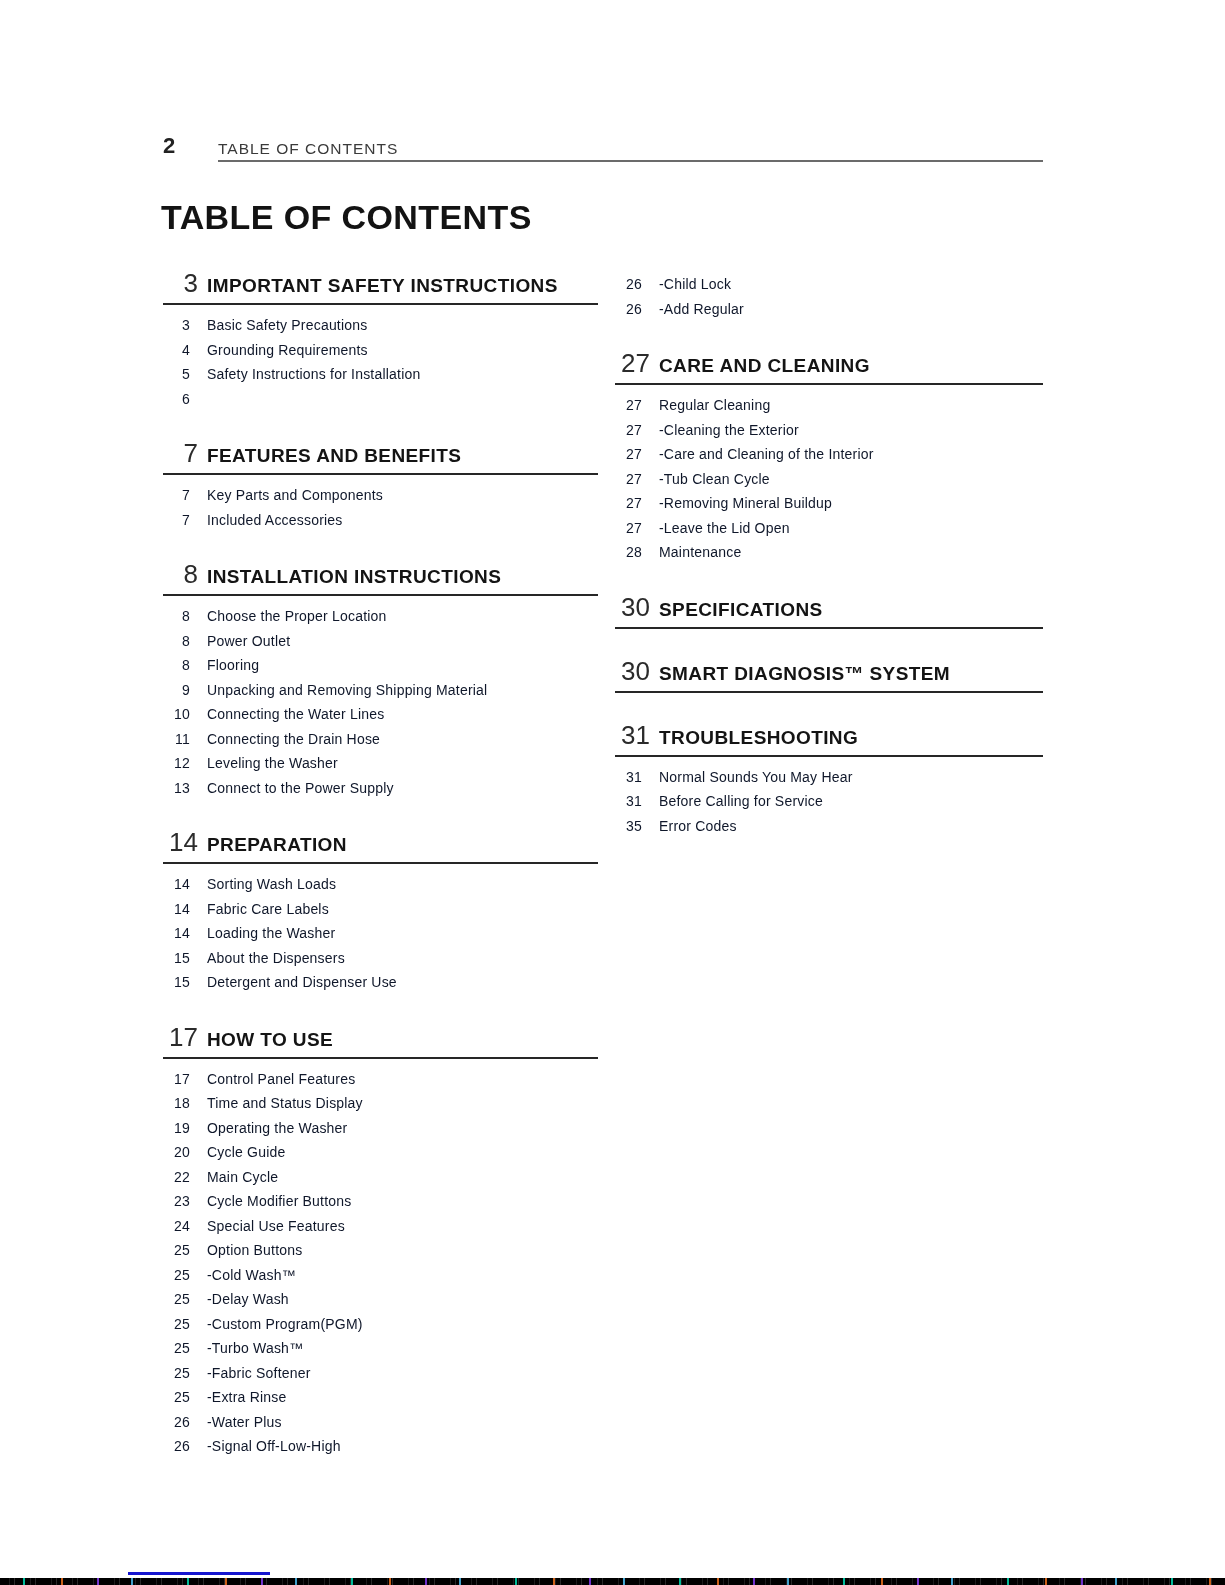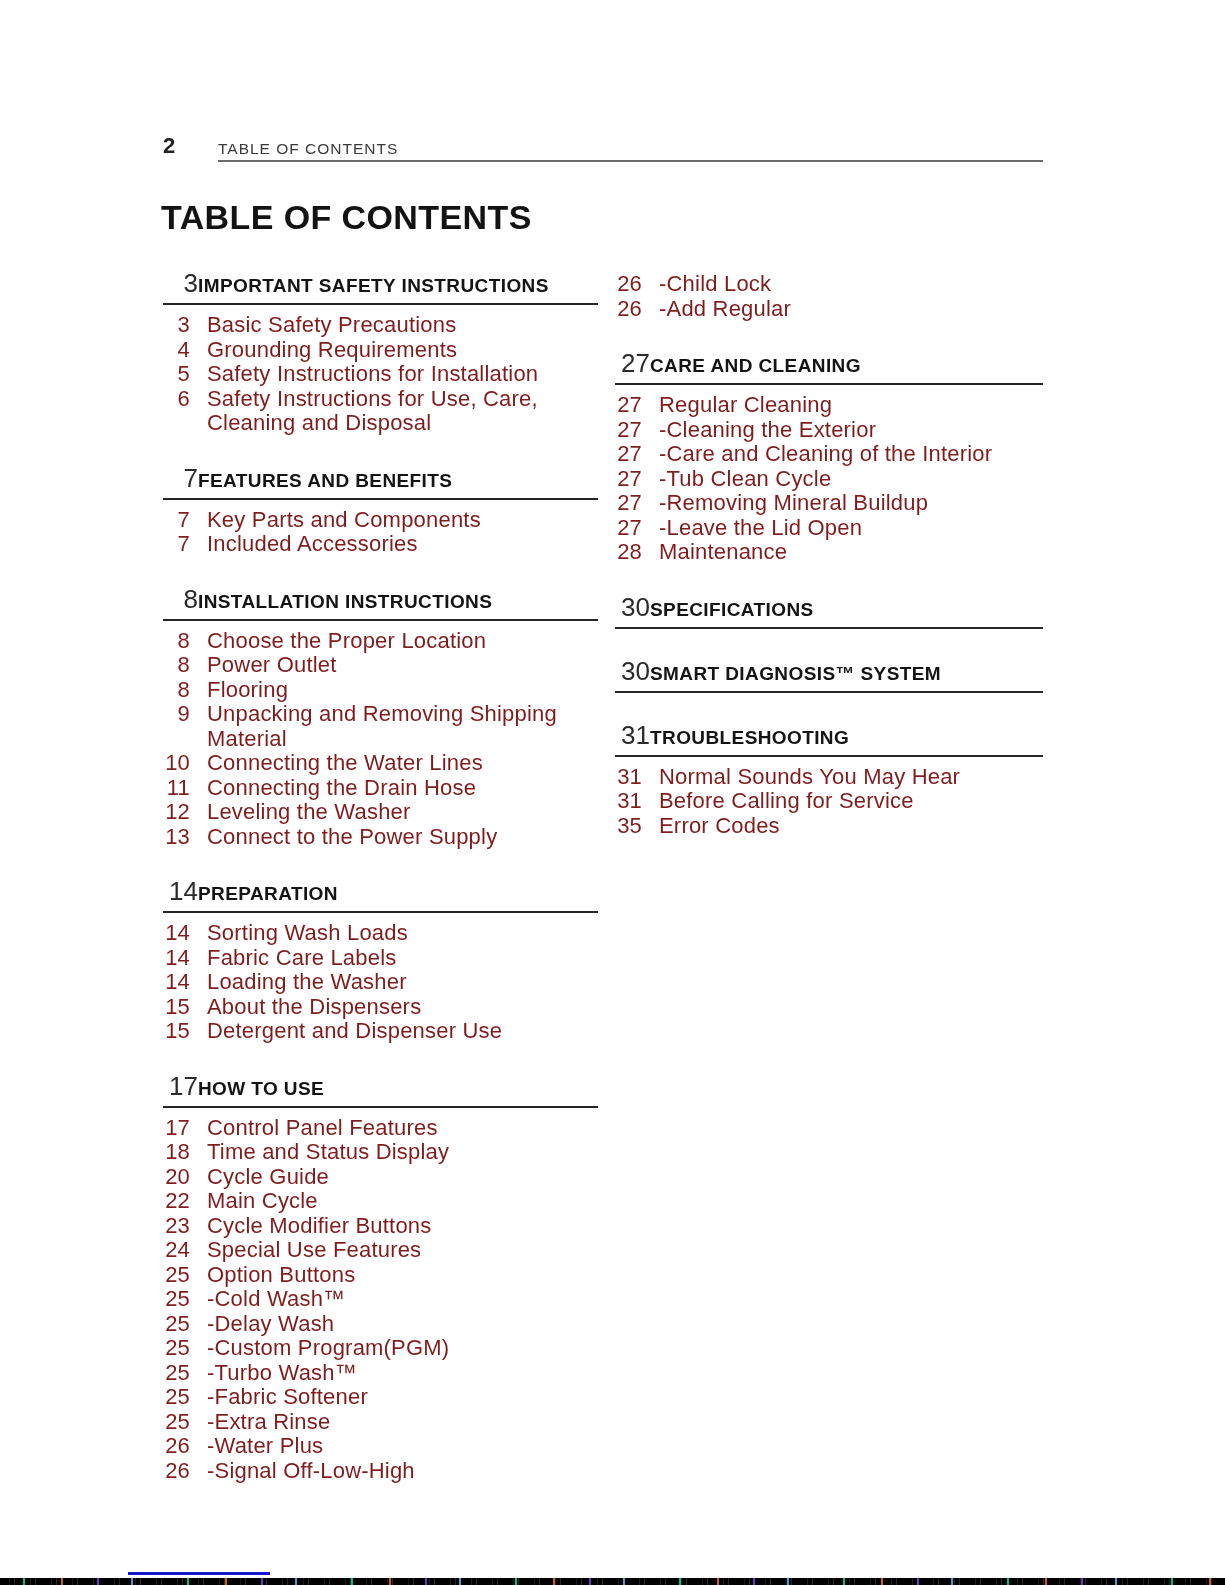--- a/index.html
+++ b/index.html
@@ -40,30 +40,30 @@
   .sec-head {
     display: flex; align-items: baseline;
     border-bottom: 2px solid #262626;
     padding-bottom: 6px;
   }
   .sec-num {
     flex: none; width: 35px; text-align: right;
     font-size: 26px; line-height: 26px; color: #2b2b2b;
   }
   .sec-title {
-    margin-left: 0;
+    margin-left: 9px;
     font-size: 19px; font-weight: bold; letter-spacing: 0.4px; color: #141414;
   }
   .sec-items { padding-top: 8px; }
   .leading-items { padding-top: 2px; }
 
   .item {
     display: flex; align-items: baseline;
-    font-size: 22px; line-height: 24.5px;
-    color: #7f1d1d; letter-spacing: 0.2px;
+    font-size: 14px; line-height: 24.5px;
+    color: #0f172a; letter-spacing: 0.2px;
   }
   .item-num { flex: none; width: 27px; text-align: right; }
   .item-label { margin-left: 17px; max-width: 372px; }
 
   
   #blue-mark {
     position: absolute; left: 128px; top: 1572px;
     width: 142px; height: 3px; background: #1515cf;
   }
   #scan-noise {
@@ -107,21 +107,20 @@
           <div class="item">
             <span class="item-num">4</span>
             <span class="item-label">Grounding Requirements</span>
           </div>
           <div class="item">
             <span class="item-num">5</span>
             <span class="item-label">Safety Instructions for Installation</span>
           </div>
           <div class="item">
             <span class="item-num">6</span>
-            <span class="item-label">Safety Instructions for Use, Care, Cleaning and Disposal</span>
           </div>
         </div>
       </section>
       <section class="section">
         <div class="sec-head">
           <span class="sec-num">7</span>
           <span class="sec-title">FEATURES AND BENEFITS</span>
         </div>
         <div class="sec-items">
           <div class="item">
@@ -208,20 +207,24 @@
           <span class="sec-title">HOW TO USE</span>
         </div>
         <div class="sec-items">
           <div class="item">
             <span class="item-num">17</span>
             <span class="item-label">Control Panel Features</span>
           </div>
           <div class="item">
             <span class="item-num">18</span>
             <span class="item-label">Time and Status Display</span>
+          </div>
+          <div class="item">
+            <span class="item-num">19</span>
+            <span class="item-label">Operating the Washer</span>
           </div>
           <div class="item">
             <span class="item-num">20</span>
             <span class="item-label">Cycle Guide</span>
           </div>
           <div class="item">
             <span class="item-num">22</span>
             <span class="item-label">Main Cycle</span>
           </div>
           <div class="item">

